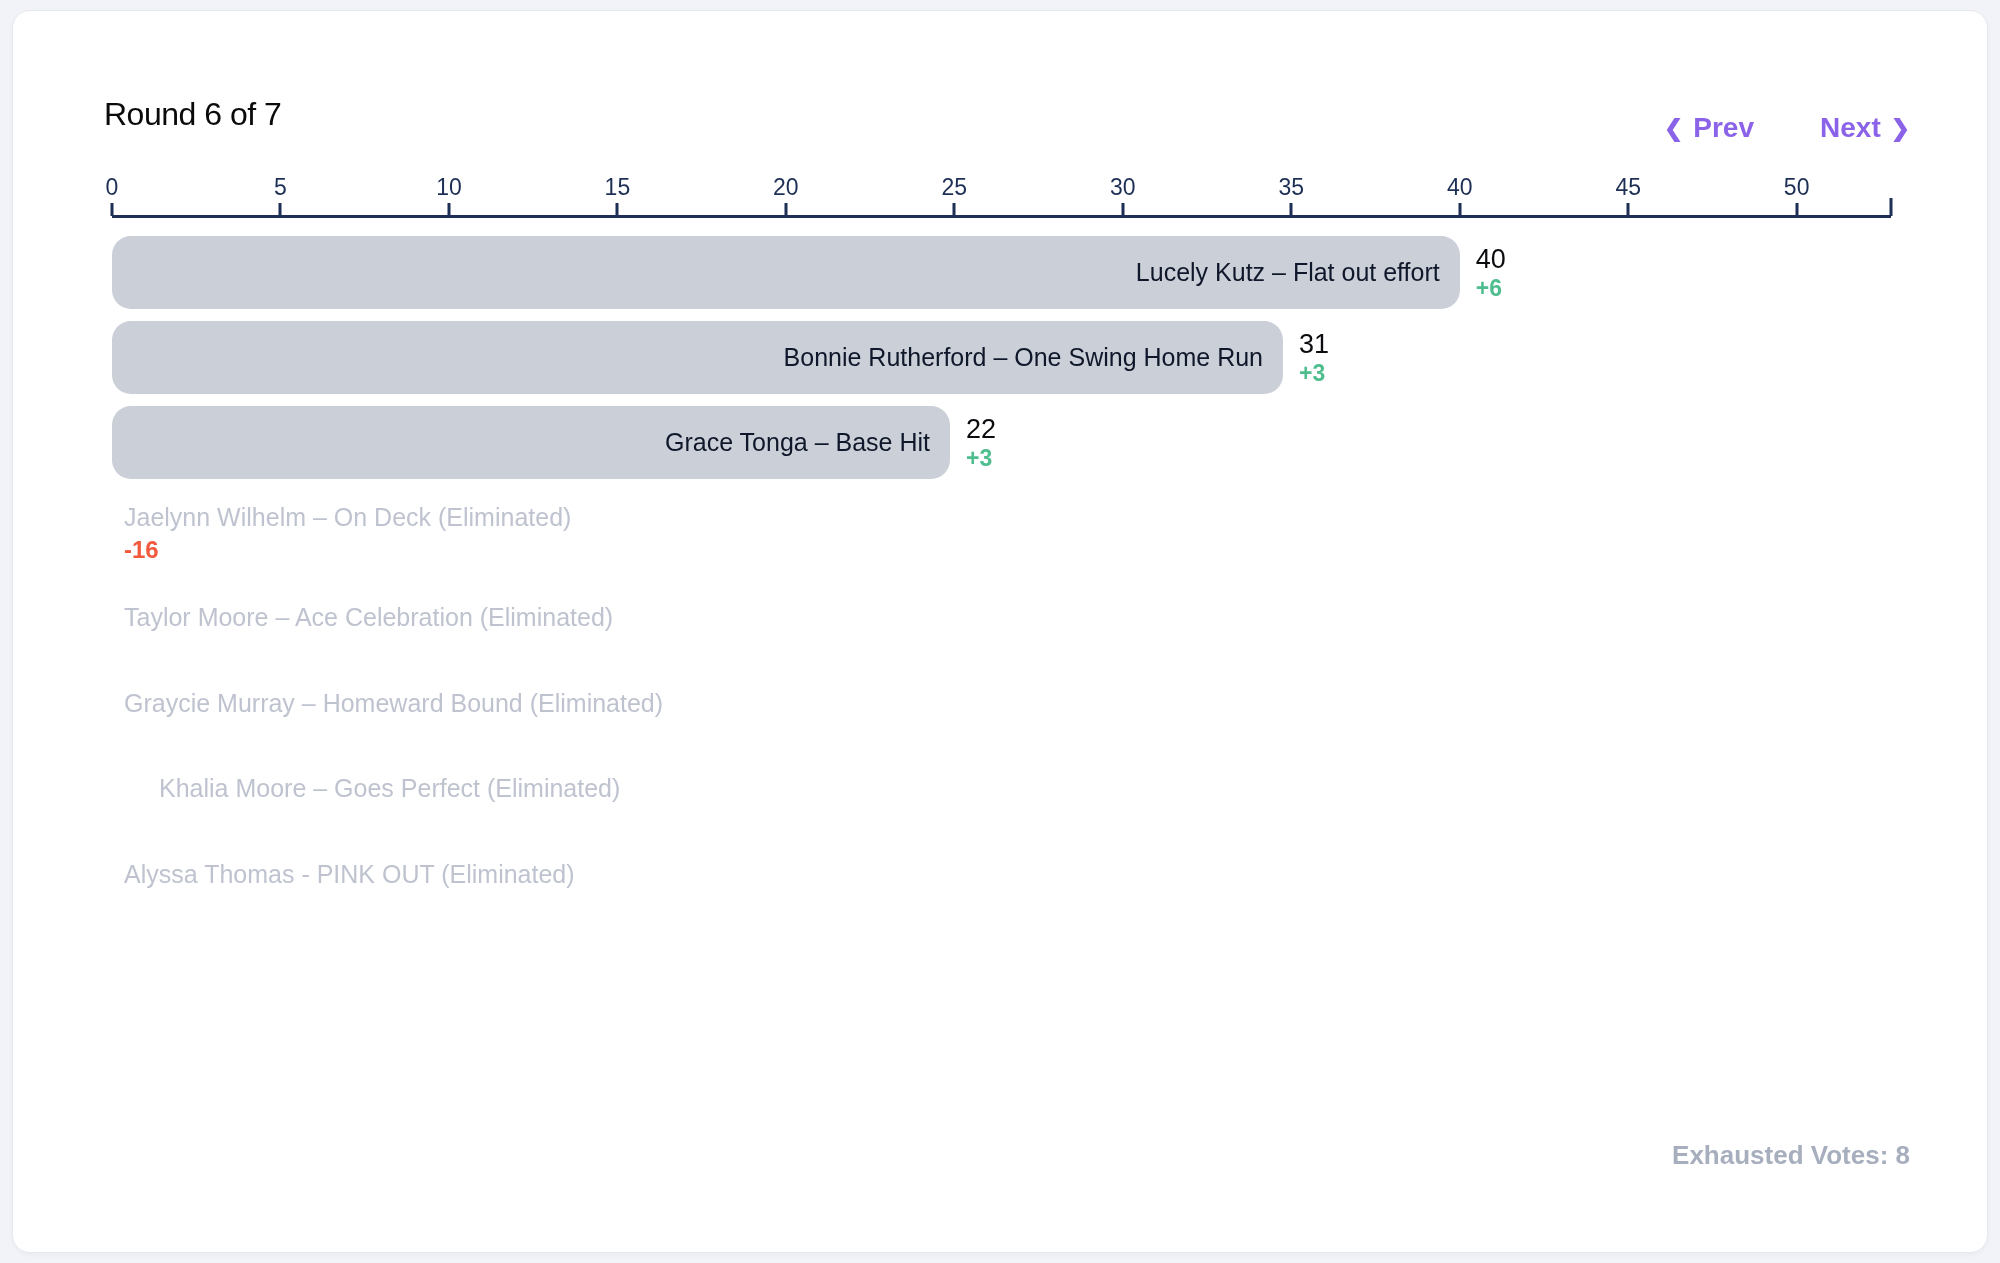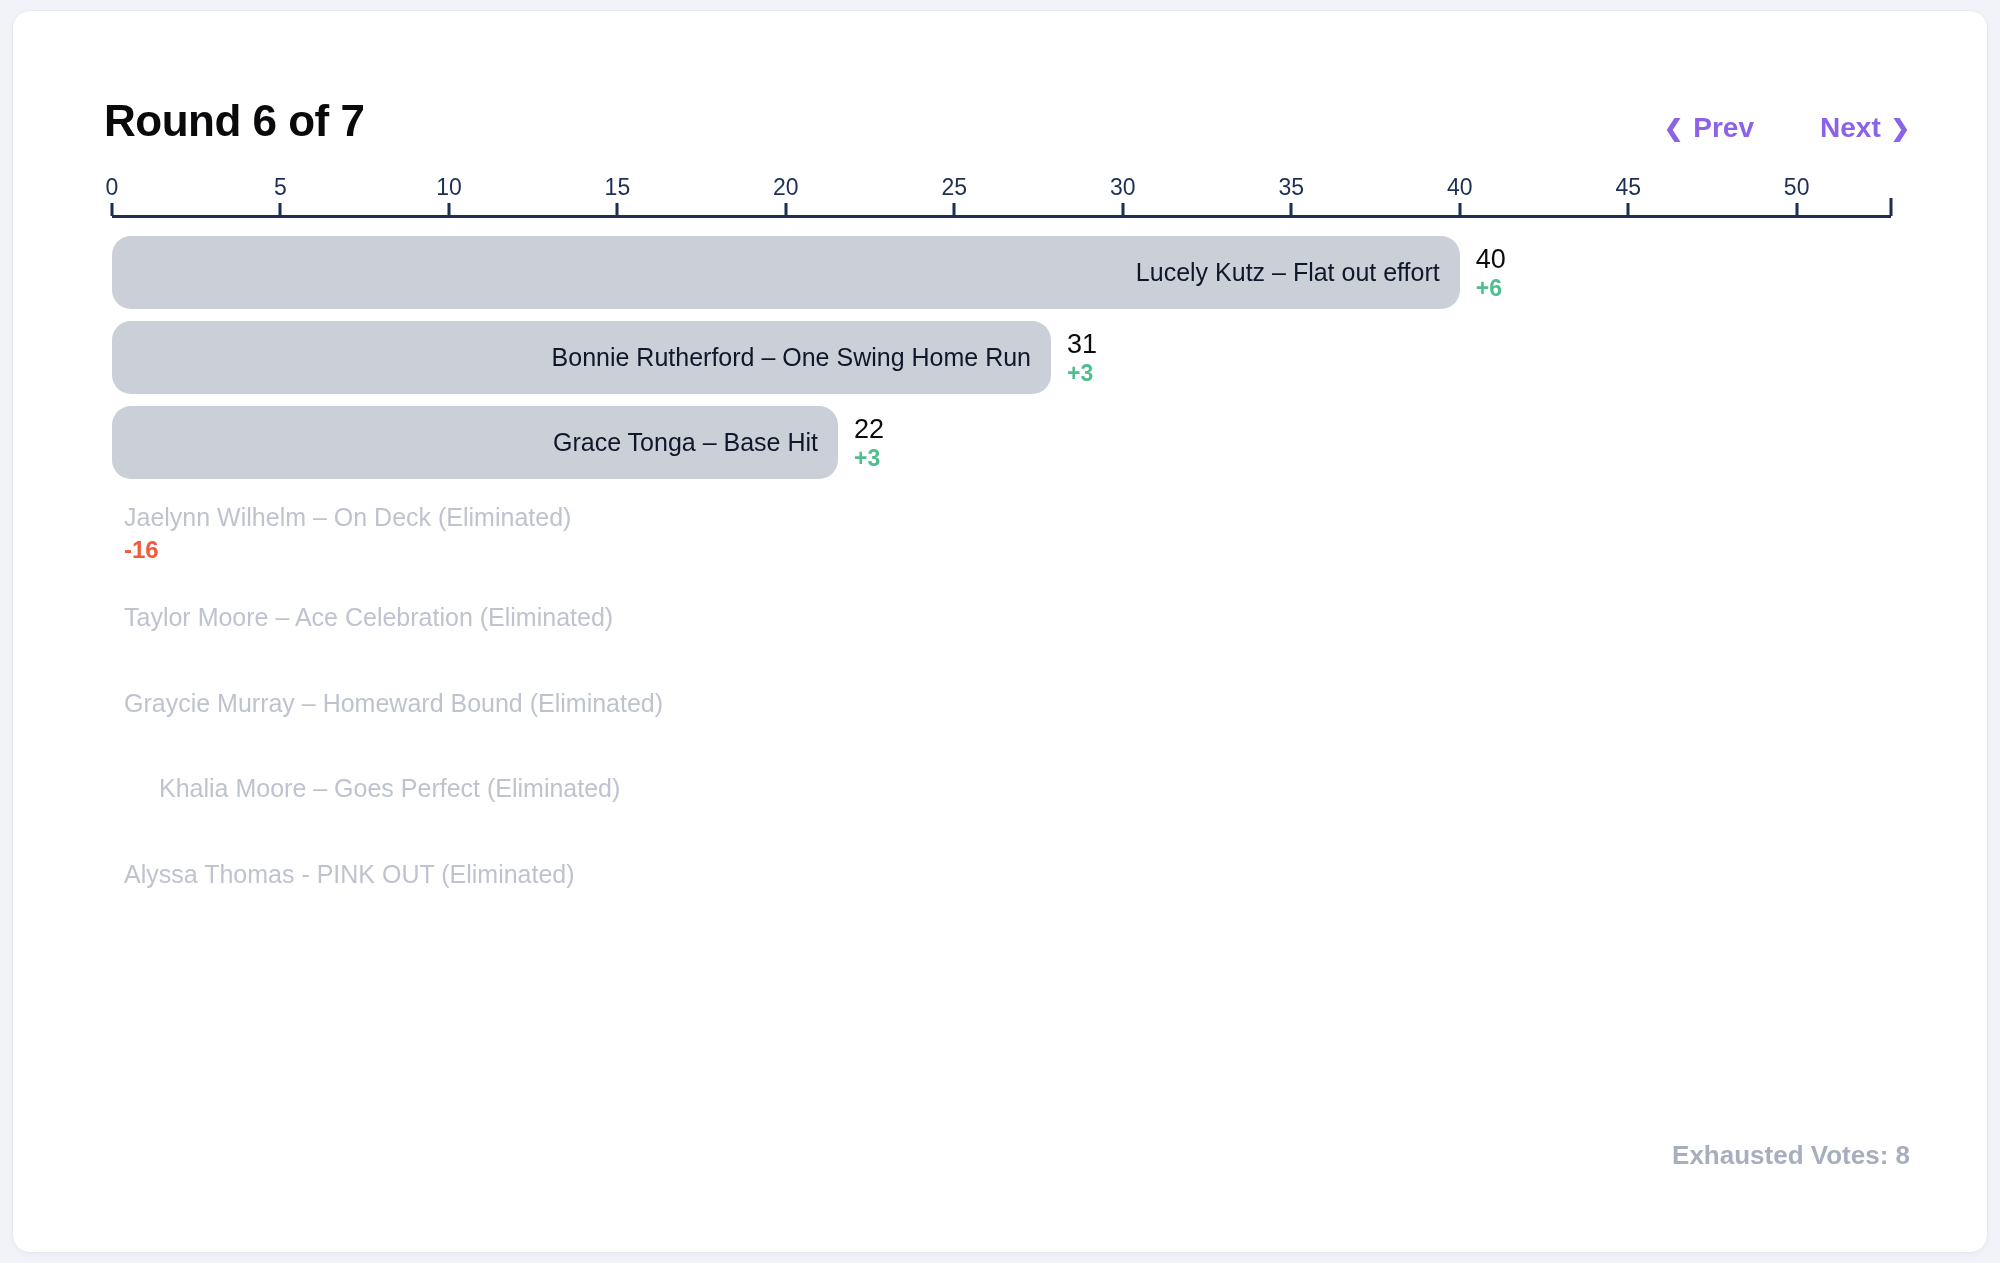--- a/index.html
+++ b/index.html
@@ -17,21 +17,21 @@
     background:#F2F3F8;
     font-family:"Liberation Sans", sans-serif;
   }
   .card{
     position:absolute;left:12px;top:10px;right:12px;bottom:10px;
     background:#ffffff;border:1px solid #E7E9F0;border-radius:18px;
     box-shadow:0 2px 4px rgba(30,40,70,.04);
   }
   .title{
     position:absolute;left:104px;top:96px;
-    font-size:44px;font-weight:700;color:#0A0A0C;letter-spacing:-0.5px;
+    font-size:32px;font-weight:400;color:#0A0A0C;letter-spacing:-0.5px;
   }
   .nav{
     position:absolute;top:112px;right:90px;
     display:flex;gap:66px;align-items:center;
   }
   .nav-btn{
     display:flex;align-items:center;gap:10px;
     color:var(--purple);font-weight:700;font-size:28px;cursor:pointer;
     user-select:none;
   }
@@ -121,30 +121,30 @@
     <div class="tick end" style="left: 1779px;"></div>
     <div class="bar-row" style="top: 236px; width: 1347.73px;">
       <div class="bar">
         <span class="bar-label">Lucely Kutz – Flat out effort</span>
       </div>
       <div class="value-block">
         <div class="value-num">40</div>
         <div class="value-delta delta-pos">+6</div>
       </div>
     </div>
-    <div class="bar-row" style="top: 321px; width: 939px;">
+    <div class="bar-row" style="top: 321px; width: 1171px;">
       <div class="bar">
         <span class="bar-label">Bonnie Rutherford – One Swing Home Run</span>
       </div>
       <div class="value-block">
         <div class="value-num">31</div>
         <div class="value-delta delta-pos">+3</div>
       </div>
     </div>
-    <div class="bar-row" style="top: 406px; width: 726px;">
+    <div class="bar-row" style="top: 406px; width: 838px;">
       <div class="bar">
         <span class="bar-label">Grace Tonga – Base Hit</span>
       </div>
       <div class="value-block">
         <div class="value-num">22</div>
         <div class="value-delta delta-pos">+3</div>
       </div>
     </div>
     <div class="elim-row" style="top: 502px;">
       <div class="elim-label">Jaelynn Wilhelm – On Deck (Eliminated)</div>

